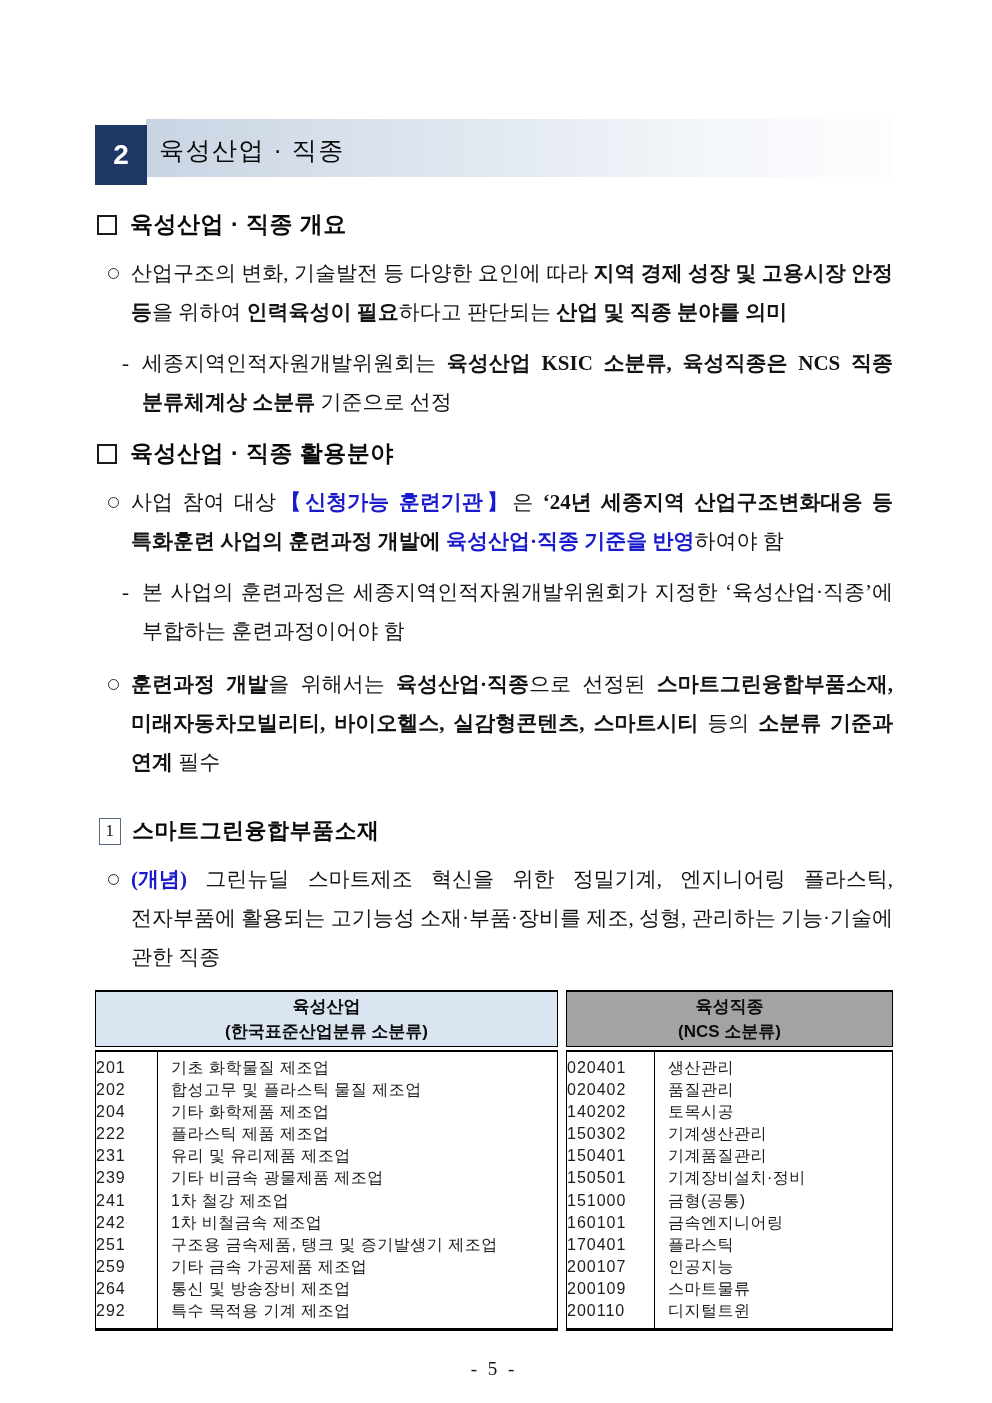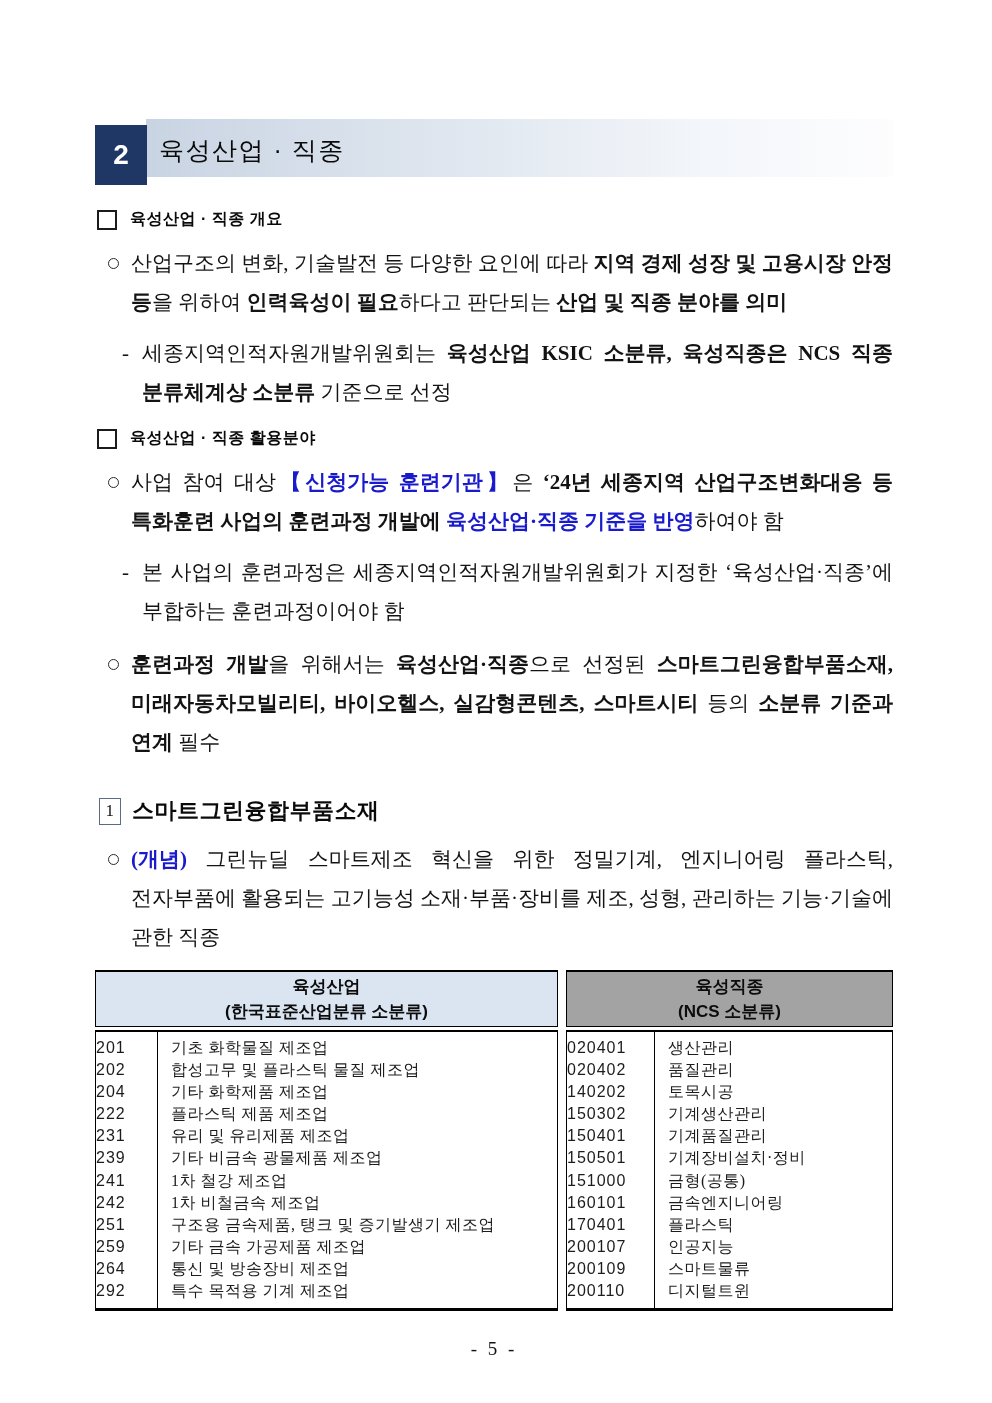--- a/index.html
+++ b/index.html
@@ -11,21 +11,21 @@
   .banner-band{position:absolute;left:51px;right:0;top:0;height:58px;
     background:linear-gradient(90deg,#c9d4e3 0%,#dfe6ef 40%,#f3f6fa 75%,#fdfdfe 100%);}
   .banner-num{position:absolute;left:0;top:6px;width:52px;height:60px;background:#1e3765;color:#ffffff;
     font-family:"Liberation Sans",sans-serif;font-weight:bold;font-size:28px;
     display:flex;align-items:center;justify-content:center;}
   .banner-title{position:absolute;left:64px;top:4px;height:54px;display:flex;align-items:center;
     font-family:"Liberation Sans",sans-serif;font-weight:normal;font-size:25px;color:#0a0a0a;letter-spacing:1.5px;}
 
   
   .sec-head{display:flex;align-items:center;gap:13px;margin:24px 0 6px 2px;
-    font-family:"Liberation Sans",sans-serif;font-weight:bold;font-size:16px;color:#0a0a0a;letter-spacing:.5px;}
+    font-family:"Liberation Sans",sans-serif;font-weight:bold;font-size:23px;color:#0a0a0a;letter-spacing:.5px;}
   .sq{width:16px;height:16px;border:2px solid #1b1b1b;background:#fff;flex:0 0 auto;}
 
   .sub-head{display:flex;align-items:center;gap:11px;margin:34px 0 0 4px;
     font-family:"Liberation Sans",sans-serif;font-weight:bold;font-size:22px;color:#0a0a0a;letter-spacing:.5px;}
   .numbox{width:20px;height:25px;border:1.5px solid #5a6b85;color:#111;background:#fff;
     font-family:"Liberation Serif",serif;font-weight:normal;font-size:17px;
     display:flex;align-items:center;justify-content:center;flex:0 0 auto;}
 
   
   .para{position:relative;font-size:21px;line-height:39px;text-align:justify;word-break:keep-all;color:#131313;}
@@ -41,21 +41,21 @@
   .tbl-industry{width:463px;flex:0 0 auto;}
   .tbl-occupation{flex:1;}
   .thead{border:1.5px solid #000;border-top-width:2.5px;text-align:center;
     font-weight:bold;font-size:17px;line-height:25px;padding:2px 8px 2px;color:#0c0c0c;}
   .thead-industry{background:#dbe5f1;}
   .thead-occupation{background:#a3a3a3;}
   .tbody{margin-top:3px;border:1.5px solid #000;border-top-width:2px;border-bottom-width:3px;display:flex;}
   .col-codes{border-right:1.5px solid #000;padding:5px 0 6px;flex:0 0 auto;}
   .tbl-industry .col-codes{width:61px;}
   .tbl-occupation .col-codes{width:87px;}
-  .col-names{flex:1;padding:5px 0 6px 13px;font-family:Liberation Serif, serif;}
+  .col-names{flex:1;padding:5px 0 6px 13px;}
   .cell{height:22.1px;line-height:22.1px;font-size:16px;color:#1c1c1c;letter-spacing:.5px;white-space:nowrap;}
   .col-codes .cell{text-align:left;letter-spacing:1px;}
 
   .pageno{text-align:center;font-size:19px;letter-spacing:3px;margin-top:27px;color:#111;}
 </style>
 </head>
 <body>
 
 <div class="content">
 

